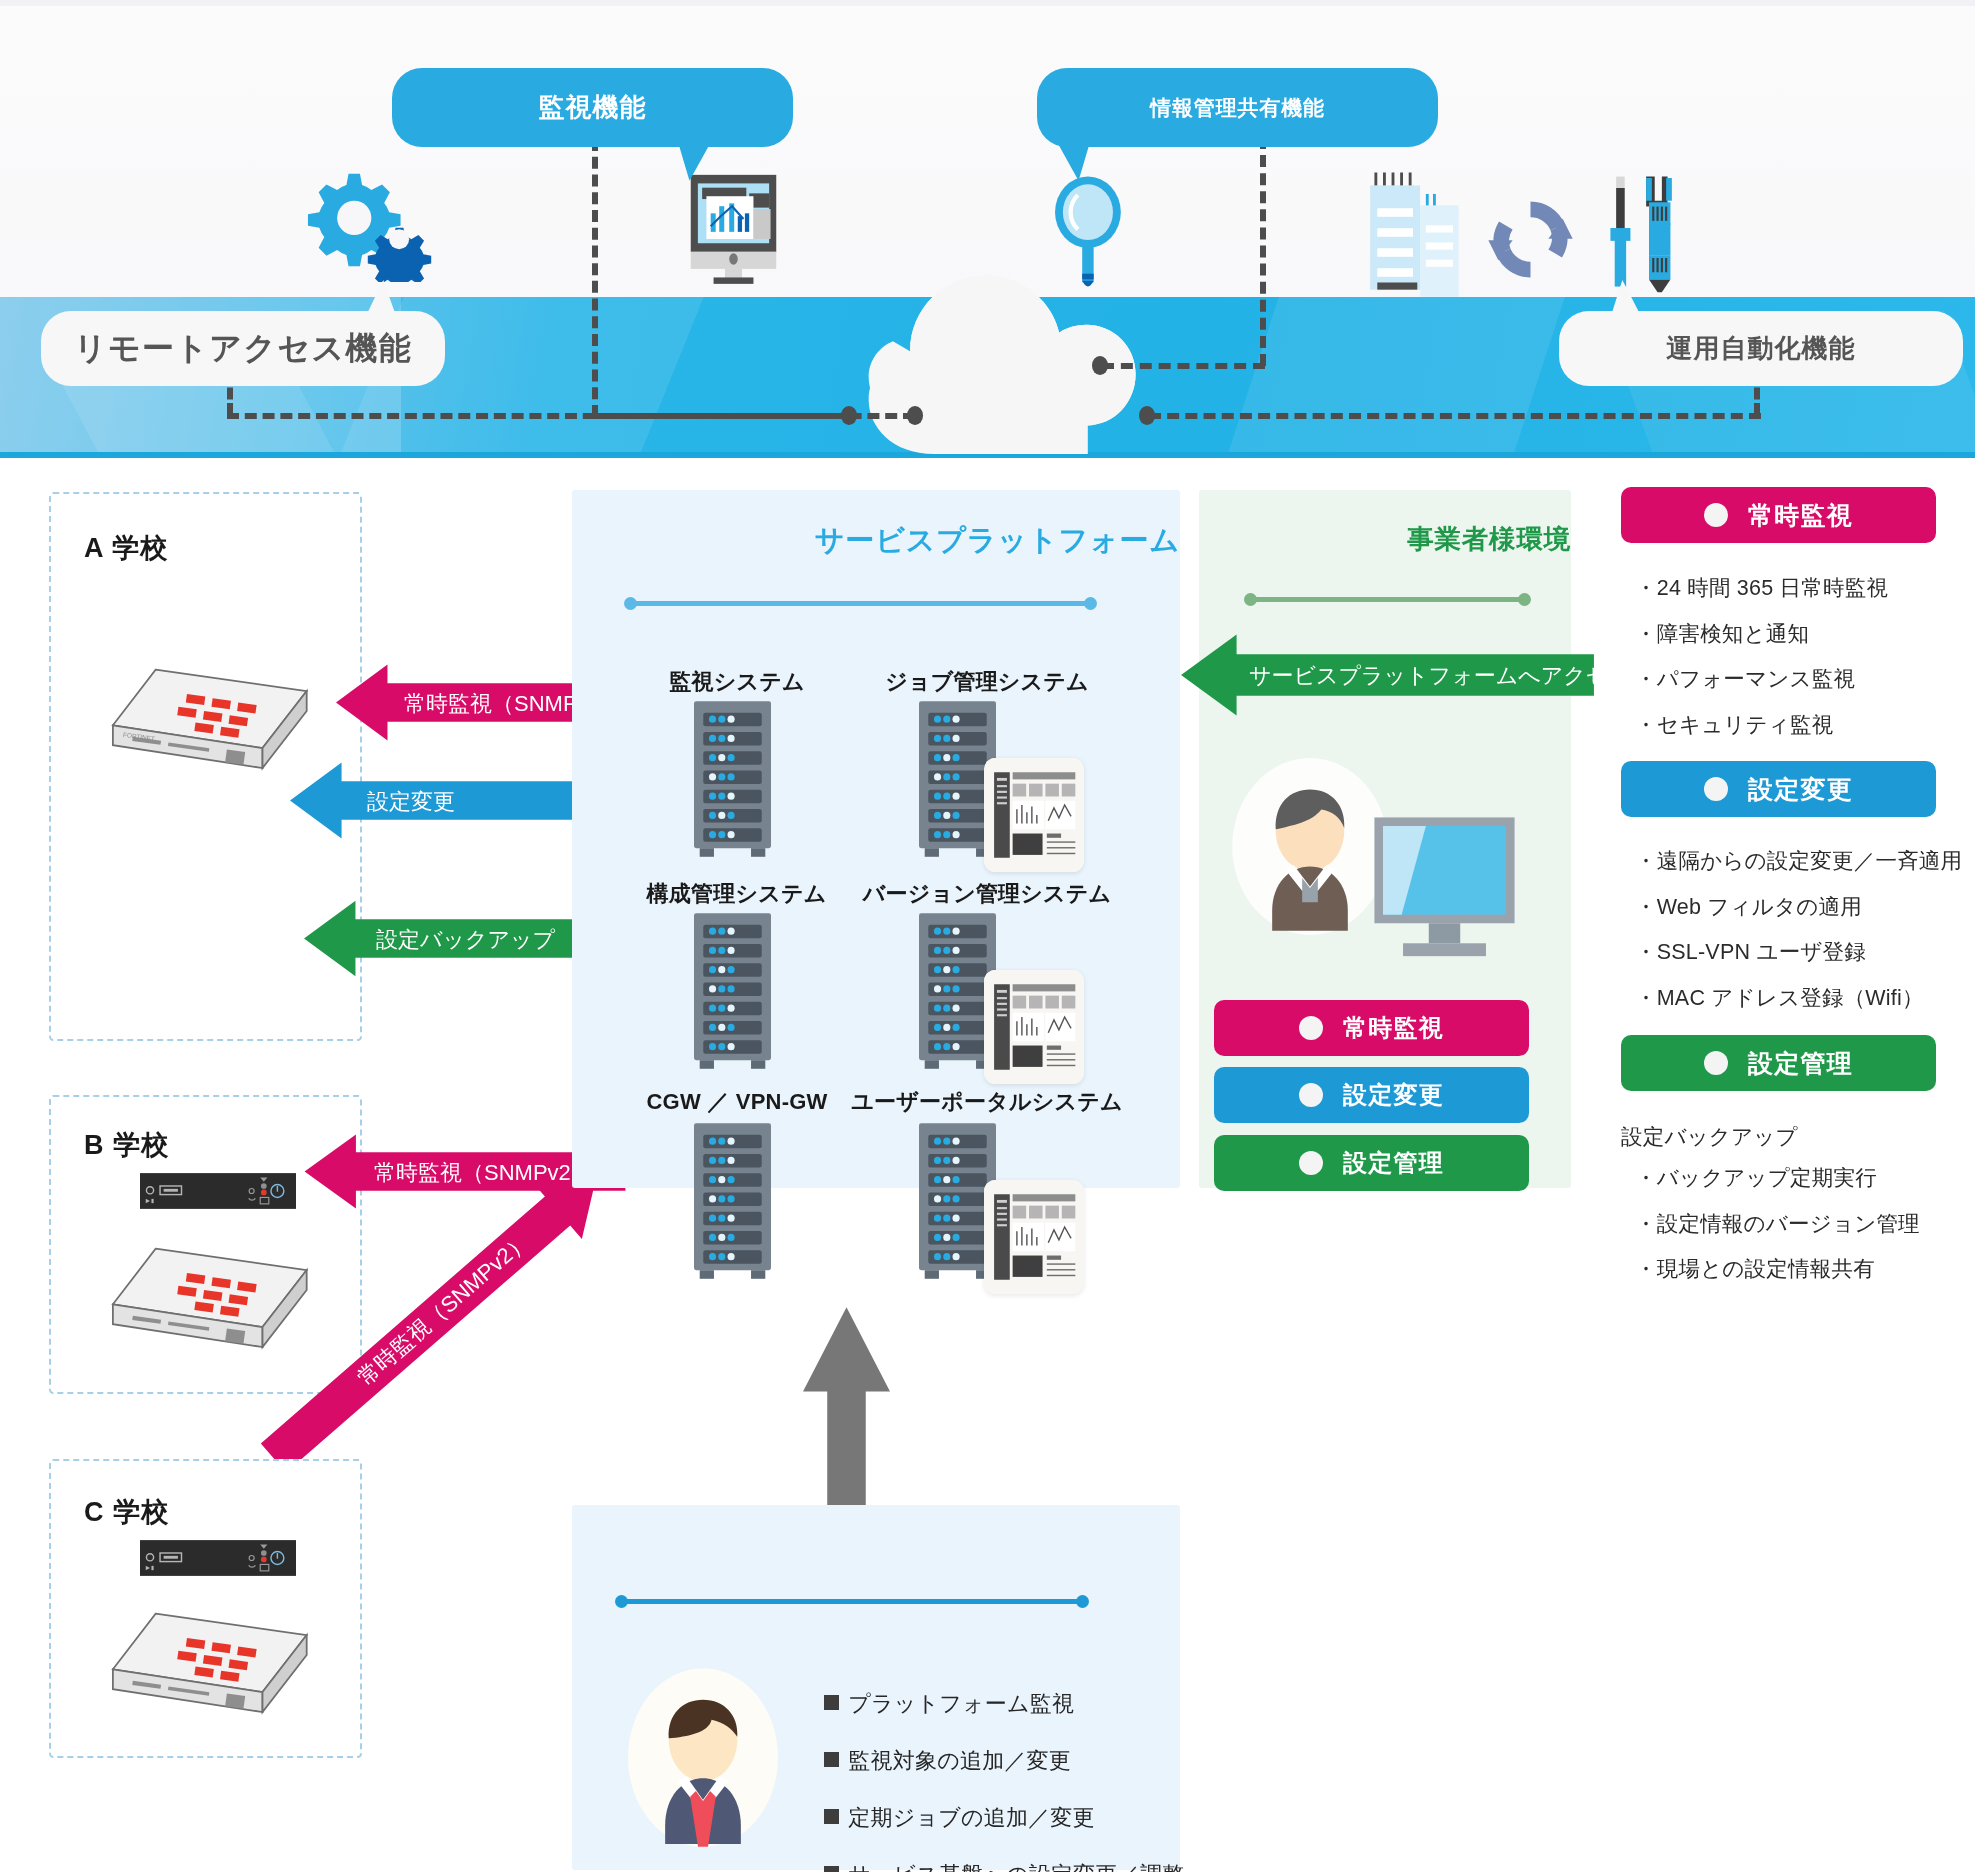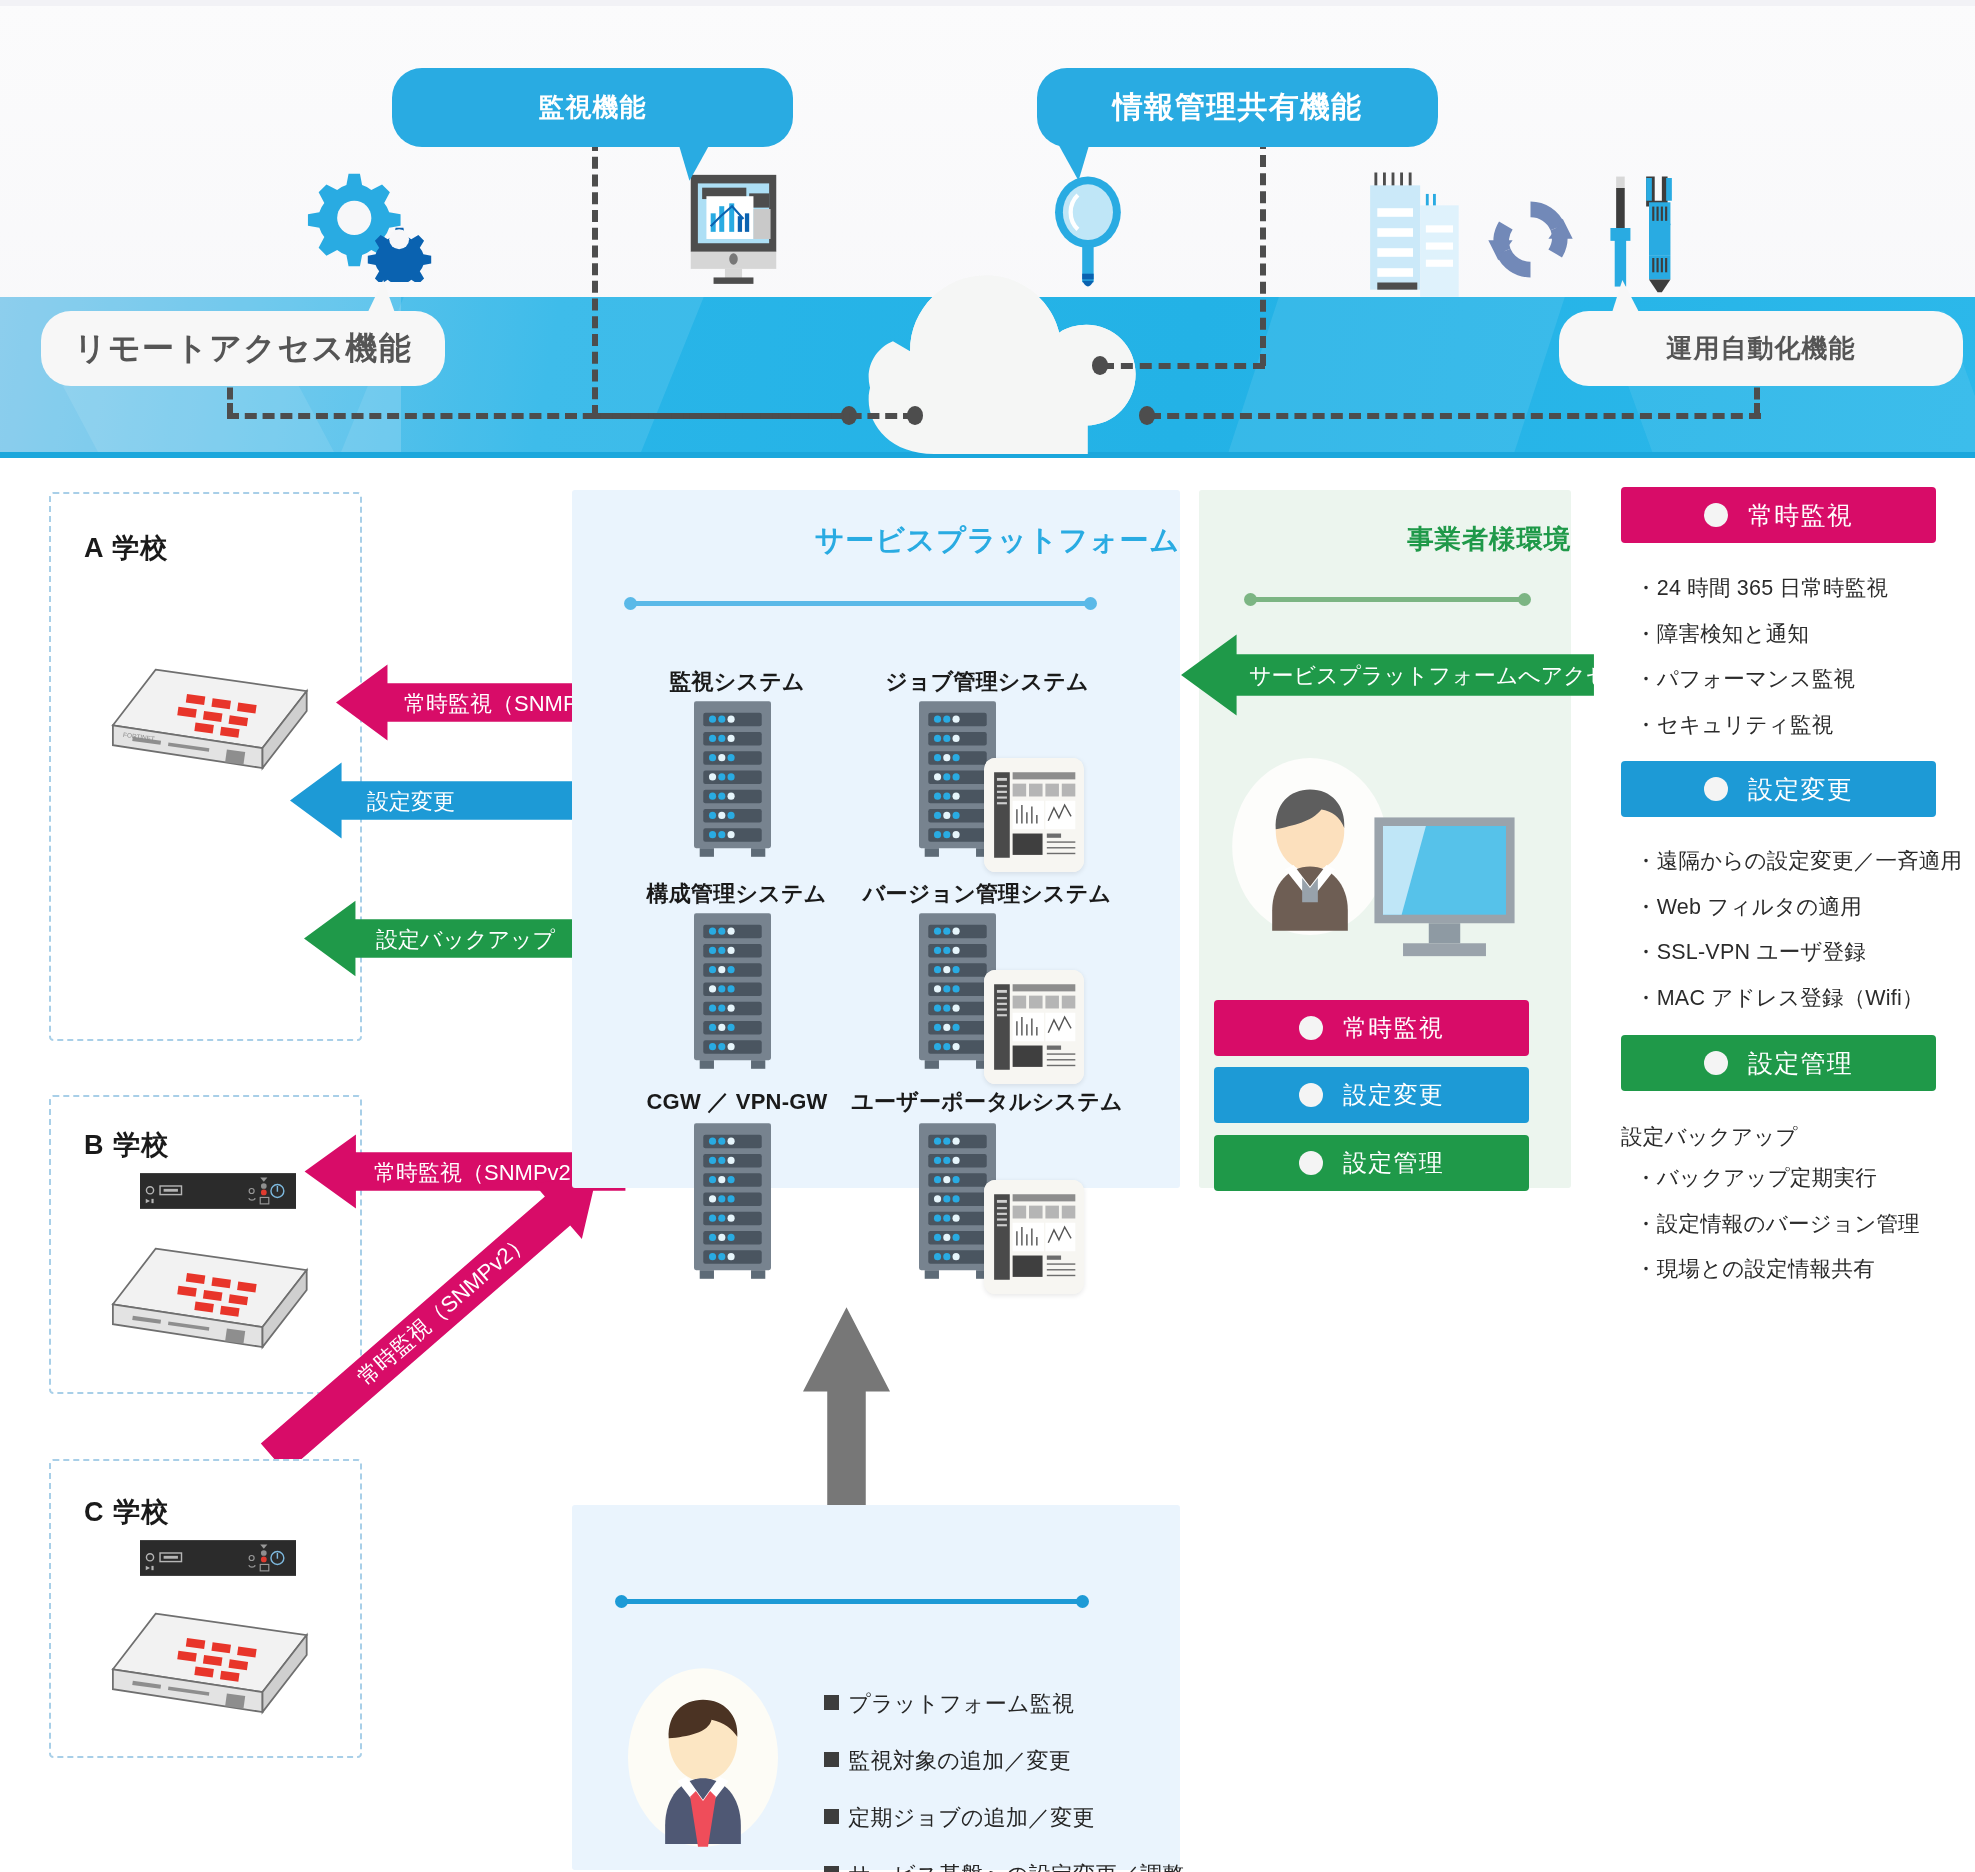--- a/index.html
+++ b/index.html
@@ -98,21 +98,21 @@
     position:absolute; background:#f7f6f2; border-radius:11.4px;
     box-shadow:0 1.4px 5px rgba(0,0,0,.09);
   }
 
   
   .uparrow{ position:absolute; }
 
   
   .badge{
     position:absolute; display:flex; align-items:center; justify-content:center;
-    border-radius:4px; color:#ffffff; font-weight:400; letter-spacing:.05em;
+    border-radius:10px; color:#ffffff; font-weight:700; letter-spacing:.05em;
   }
   .badge .bullet{
     width:24px; height:24px; border-radius:50%; background:#f4f4f4; margin-right:20px; flex:0 0 auto;
   }
 
   
   .feat-list{ position:absolute; }
   .feat-list li{
     list-style:none; font-size:21.5px; color:#2b2b2b; line-height:1.0; margin-bottom:24px;
     white-space:nowrap; letter-spacing:.01em;
@@ -302,21 +302,21 @@
     <div class="dash-h" data-name="connector-automation-horizontal" style="left:1149px;top:413px;width:612px;"></div>
     <div class="dot-end" data-name="connector-dot-4" style="left:1139px;top:406px;"></div>
 
     <div class="bubble blue" data-name="bubble-monitoring-function" style="left:392px;top:68px;width:401px;height:79px;font-size:26px;justify-content:center;">
       <span data-name="bubble-label">監視機能</span>
       <svg style="position:absolute;left:286px;top:74px;" width="43" height="43" viewBox="0 0 60 60">
         <path d="M0 0 L46 0 L16 54 Z" fill="#29abe2"></path>
       </svg>
     </div>
 
-    <div class="bubble blue" data-name="bubble-info-management-sharing-function" style="left:1037px;top:68px;width:401px;height:79px;font-size:30px;">
+    <div class="bubble blue" data-name="bubble-info-management-sharing-function" style="left:1037px;top:68px;width:401px;height:79px;font-size:21px;">
       <span data-name="bubble-label">情報管理共有機能</span>
       <svg style="position:absolute;left:10px;top:74px;" width="43" height="43" viewBox="0 0 60 60">
         <path d="M14 0 L60 0 L44 54 Z" fill="#29abe2"></path>
       </svg>
     </div>
 
     <div class="bubble white" data-name="bubble-remote-access-function" style="left:41px;top:311px;width:404px;height:75px;font-size:32px;">
       <span data-name="bubble-label">リモートアクセス機能</span>
       <svg style="position:absolute;left:325px;top:-31.5px;" width="43" height="36" viewBox="0 0 60 50">
         <path d="M0 50 L42 50 L24 0 Z" fill="#f7f7f7"></path>

